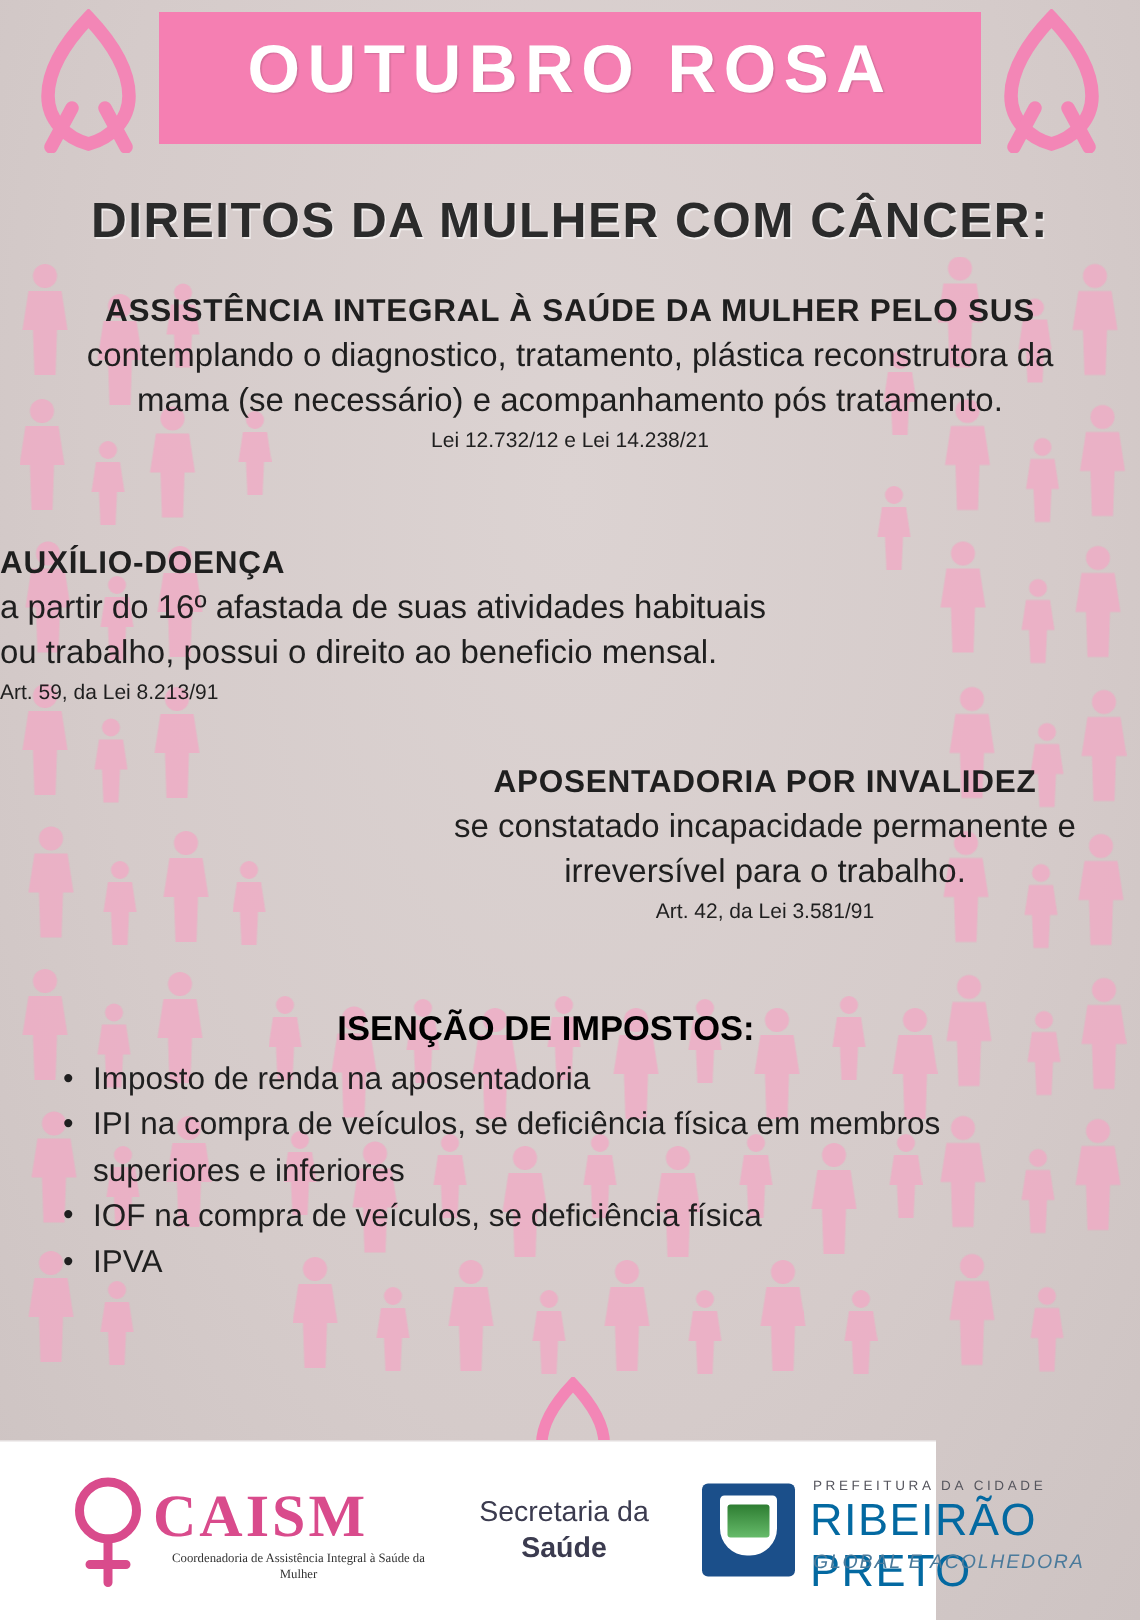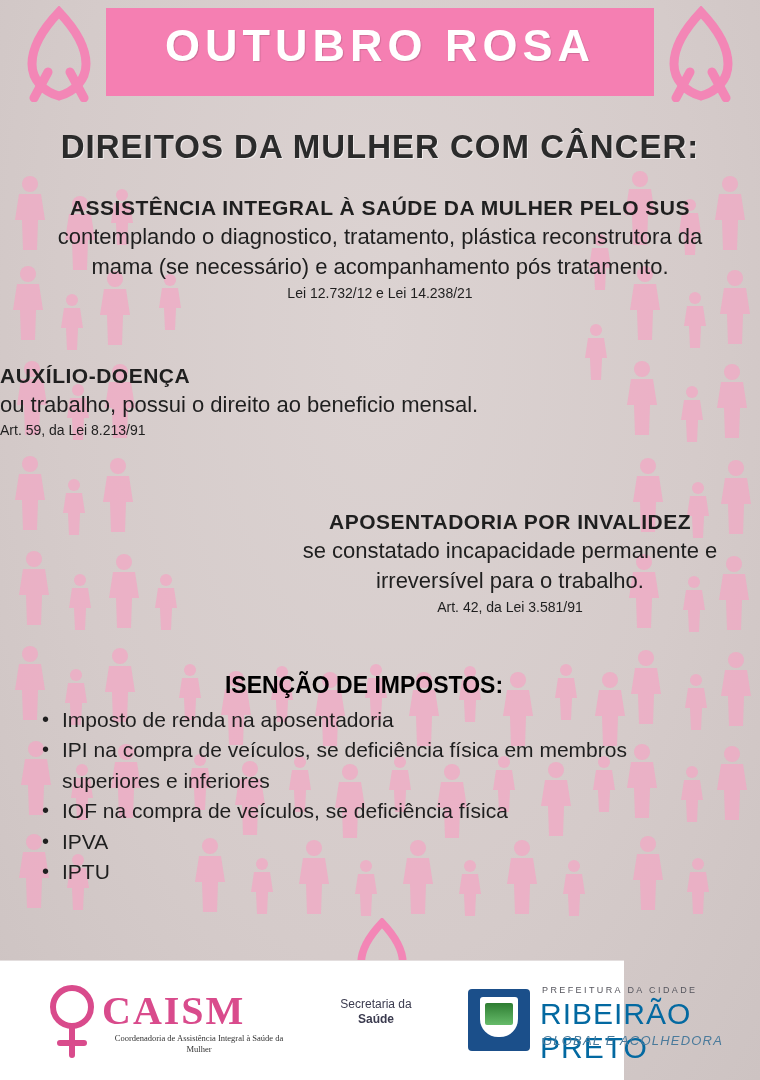--- a/index.html
+++ b/index.html
@@ -180,21 +180,21 @@
     text-align: center;
     font-family: "Liberation Serif", serif;
   }
   .logo-sms {
     position: absolute;
     left: 316px;
     top: 36px;
     width: 120px;
     text-align: center;
     color: #3b3b4f;
-    font-size: 12px;
+    font-size: 19px;
     line-height: 1.25;
   }
   .logo-sms .l2 { font-weight: bold; }
   .logo-prefeitura {
     position: absolute;
     left: 460px;
     top: 20px;
     width: 290px;
     height: 82px;
   }
@@ -379,39 +379,39 @@
 
   <div class="block" id="block-sus">
     <div class="b-title">ASSISTÊNCIA INTEGRAL À SAÚDE DA MULHER PELO SUS</div>
     <div class="b-line">contemplando o diagnostico, tratamento, plástica reconstrutora da</div>
     <div class="b-line">mama (se necessário) e acompanhamento pós tratamento.</div>
     <div class="b-law">Lei 12.732/12 e Lei 14.238/21</div>
   </div>
 
   <div class="block" id="block-auxilio">
     <div class="b-title">AUXÍLIO-DOENÇA</div>
+    <div class="b-line">a partir do 16º afastada de suas atividades habituais</div>
     <div class="b-line">ou trabalho, possui o direito ao beneficio mensal.</div>
     <div class="b-law">Art. 59, da Lei 8.213/91</div>
   </div>
 
   <div class="block" id="block-aposentadoria">
     <div class="b-title">APOSENTADORIA POR INVALIDEZ</div>
     <div class="b-line">se constatado incapacidade permanente e</div>
     <div class="b-line">irreversível para o trabalho.</div>
     <div class="b-law">Art. 42, da Lei 3.581/91</div>
   </div>
 
   <div id="block-isencao">
     <div class="b-title">ISENÇÃO DE IMPOSTOS:</div>
     <ul>
       <li>Imposto de renda na aposentadoria</li>
       <li>IPI na compra de veículos, se deficiência física em membros superiores e inferiores</li>
       <li>IOF na compra de veículos, se deficiência física</li>
       <li>IPVA</li>
-      <li>IPTU</li>
     </ul>
   </div>
 
   <div class="footer">
     <div class="footer-inner">
 
       <div class="logo-caism">
         <svg width="56" height="80" viewBox="0 0 56 80" xmlns="http://www.w3.org/2000/svg" style="position:absolute;left:0;top:6px;">
           <circle cx="28" cy="26" r="19" fill="none" stroke="#d94b8c" stroke-width="6"></circle>
           <path d="M28 45 L28 74 M16 62 L40 62" stroke="#d94b8c" stroke-width="6" stroke-linecap="round"></path>

